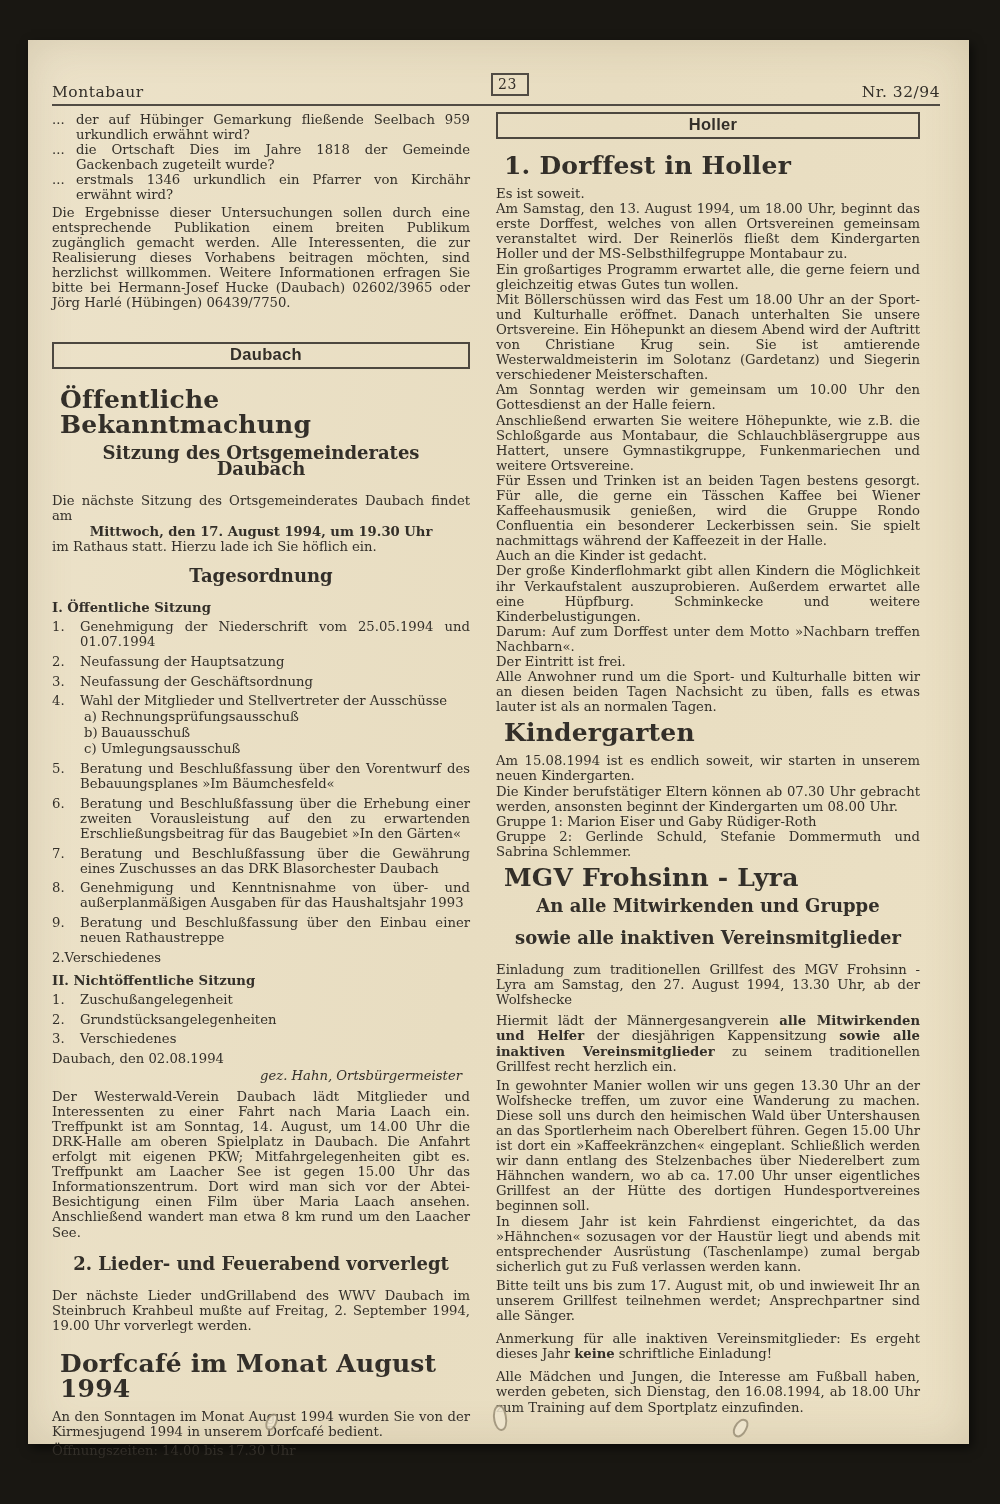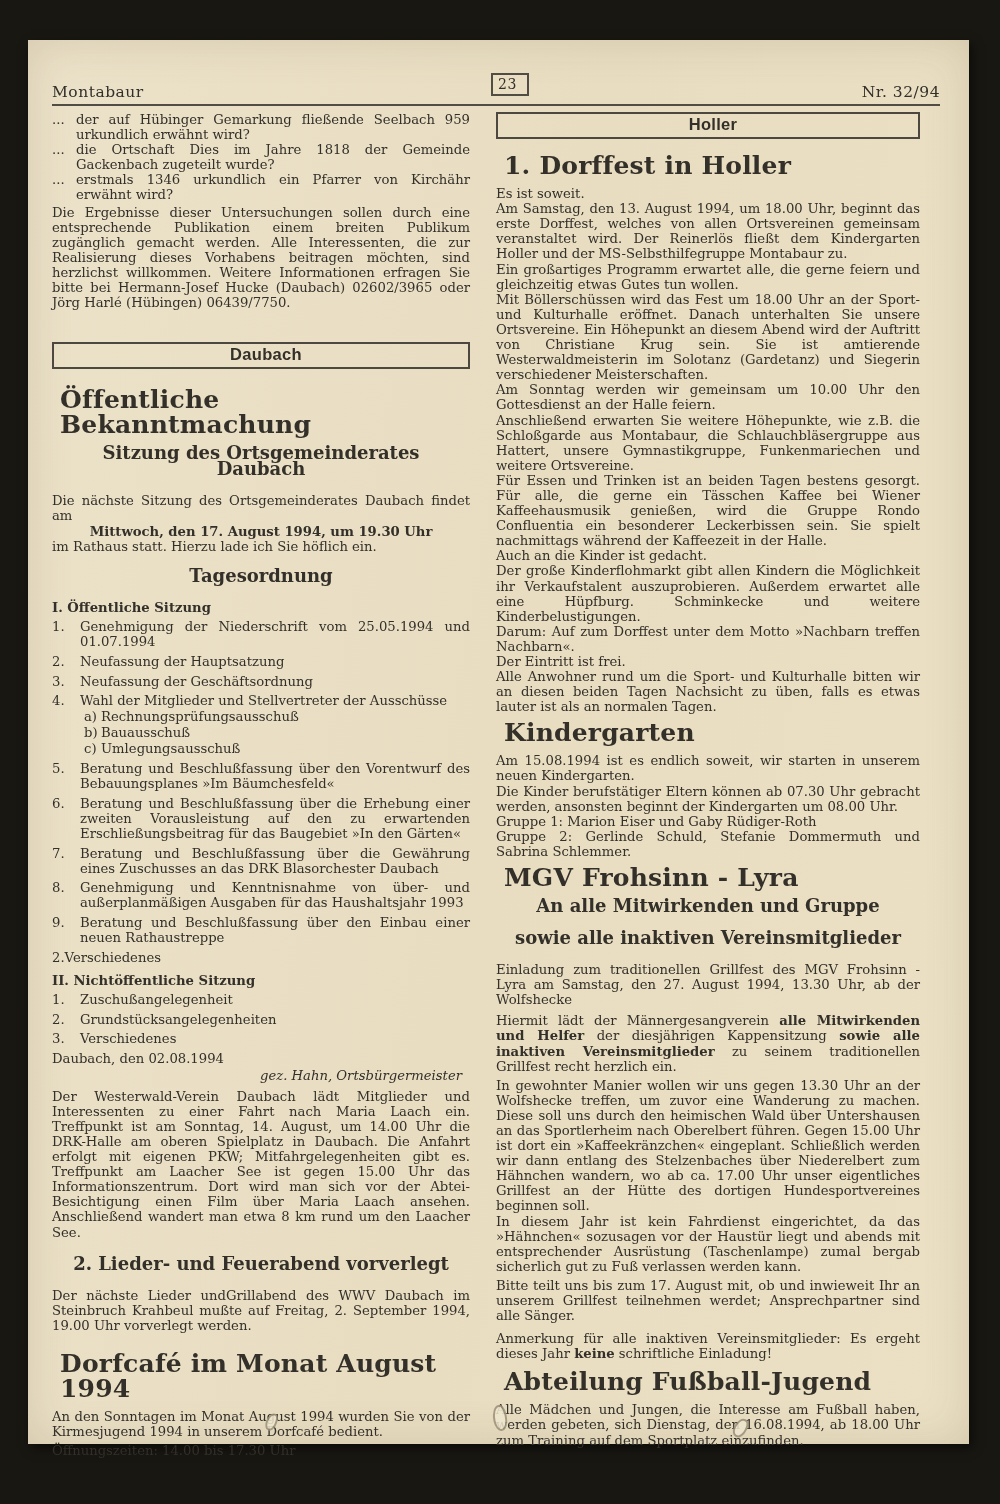--- a/index.html
+++ b/index.html
@@ -223,21 +223,20 @@
           <h3 class="subhead">sowie alle inaktiven Vereinsmitglieder</h3>
           <p class="mt6">Einladung zum traditionellen Grillfest des MGV Frohsinn - Lyra am Samstag, den 27. August 1994, 13.30 Uhr, ab der Wolfshecke</p>
           <p class="mt6"><span>Hiermit lädt der Männergesangverein </span><span class="bold-line">alle Mitwirkenden und Helfer</span><span> der diesjährigen Kappensitzung </span><span class="bold-line">sowie alle inaktiven Vereinsmitglieder</span><span> zu seinem traditionellen Grillfest recht herzlich ein.</span></p>
           <p class="mt4">In gewohnter Manier wollen wir uns gegen 13.30 Uhr an der Wolfshecke treffen, um zuvor eine Wanderung zu machen. Diese soll uns durch den heimischen Wald über Untershausen an das Sportlerheim nach Oberelbert führen. Gegen 15.00 Uhr ist dort ein »Kaffeekränzchen« eingeplant. Schließlich werden wir dann entlang des Stelzenbaches über Niederelbert zum Hähnchen wandern, wo ab ca. 17.00 Uhr unser eigentliches Grillfest an der Hütte des dortigen Hundesportvereines beginnen soll.</p>
           <p>In diesem Jahr ist kein Fahrdienst eingerichtet, da das »Hähnchen« sozusagen vor der Haustür liegt und abends mit entsprechender Ausrüstung (Taschenlampe) zumal bergab sicherlich gut zu Fuß verlassen werden kann.</p>
           <p class="mt4">Bitte teilt uns bis zum 17. August mit, ob und inwieweit Ihr an unserem Grillfest teilnehmen werdet; Ansprechpartner sind alle Sänger.</p>
           <p class="mt8"><span>Anmerkung für alle inaktiven Vereinsmitglieder: Es ergeht dieses Jahr </span><span class="bold-line">keine</span><span> schriftliche Einladung!</span></p>
         </div>
 
         <div>
-          <h2 class="headline mt8">Abteilung Fußball-Jugend</h2>
           <p class="mt8">Alle Mädchen und Jungen, die Interesse am Fußball haben, werden gebeten, sich Dienstag, den 16.08.1994, ab 18.00 Uhr zum Training auf dem Sportplatz einzufinden.</p>
         </div>
       </div>
     </div>
   </div>
 
   <span class="blemish" style="left:238px;top:1373px;width:7px;height:14px;transform:rotate(18deg);"></span>
   <span class="blemish" style="left:465px;top:1365px;width:10px;height:22px;transform:rotate(-12deg);"></span>
   <span class="blemish" style="left:706px;top:1378px;width:9px;height:16px;transform:rotate(25deg);"></span>
 </div>

